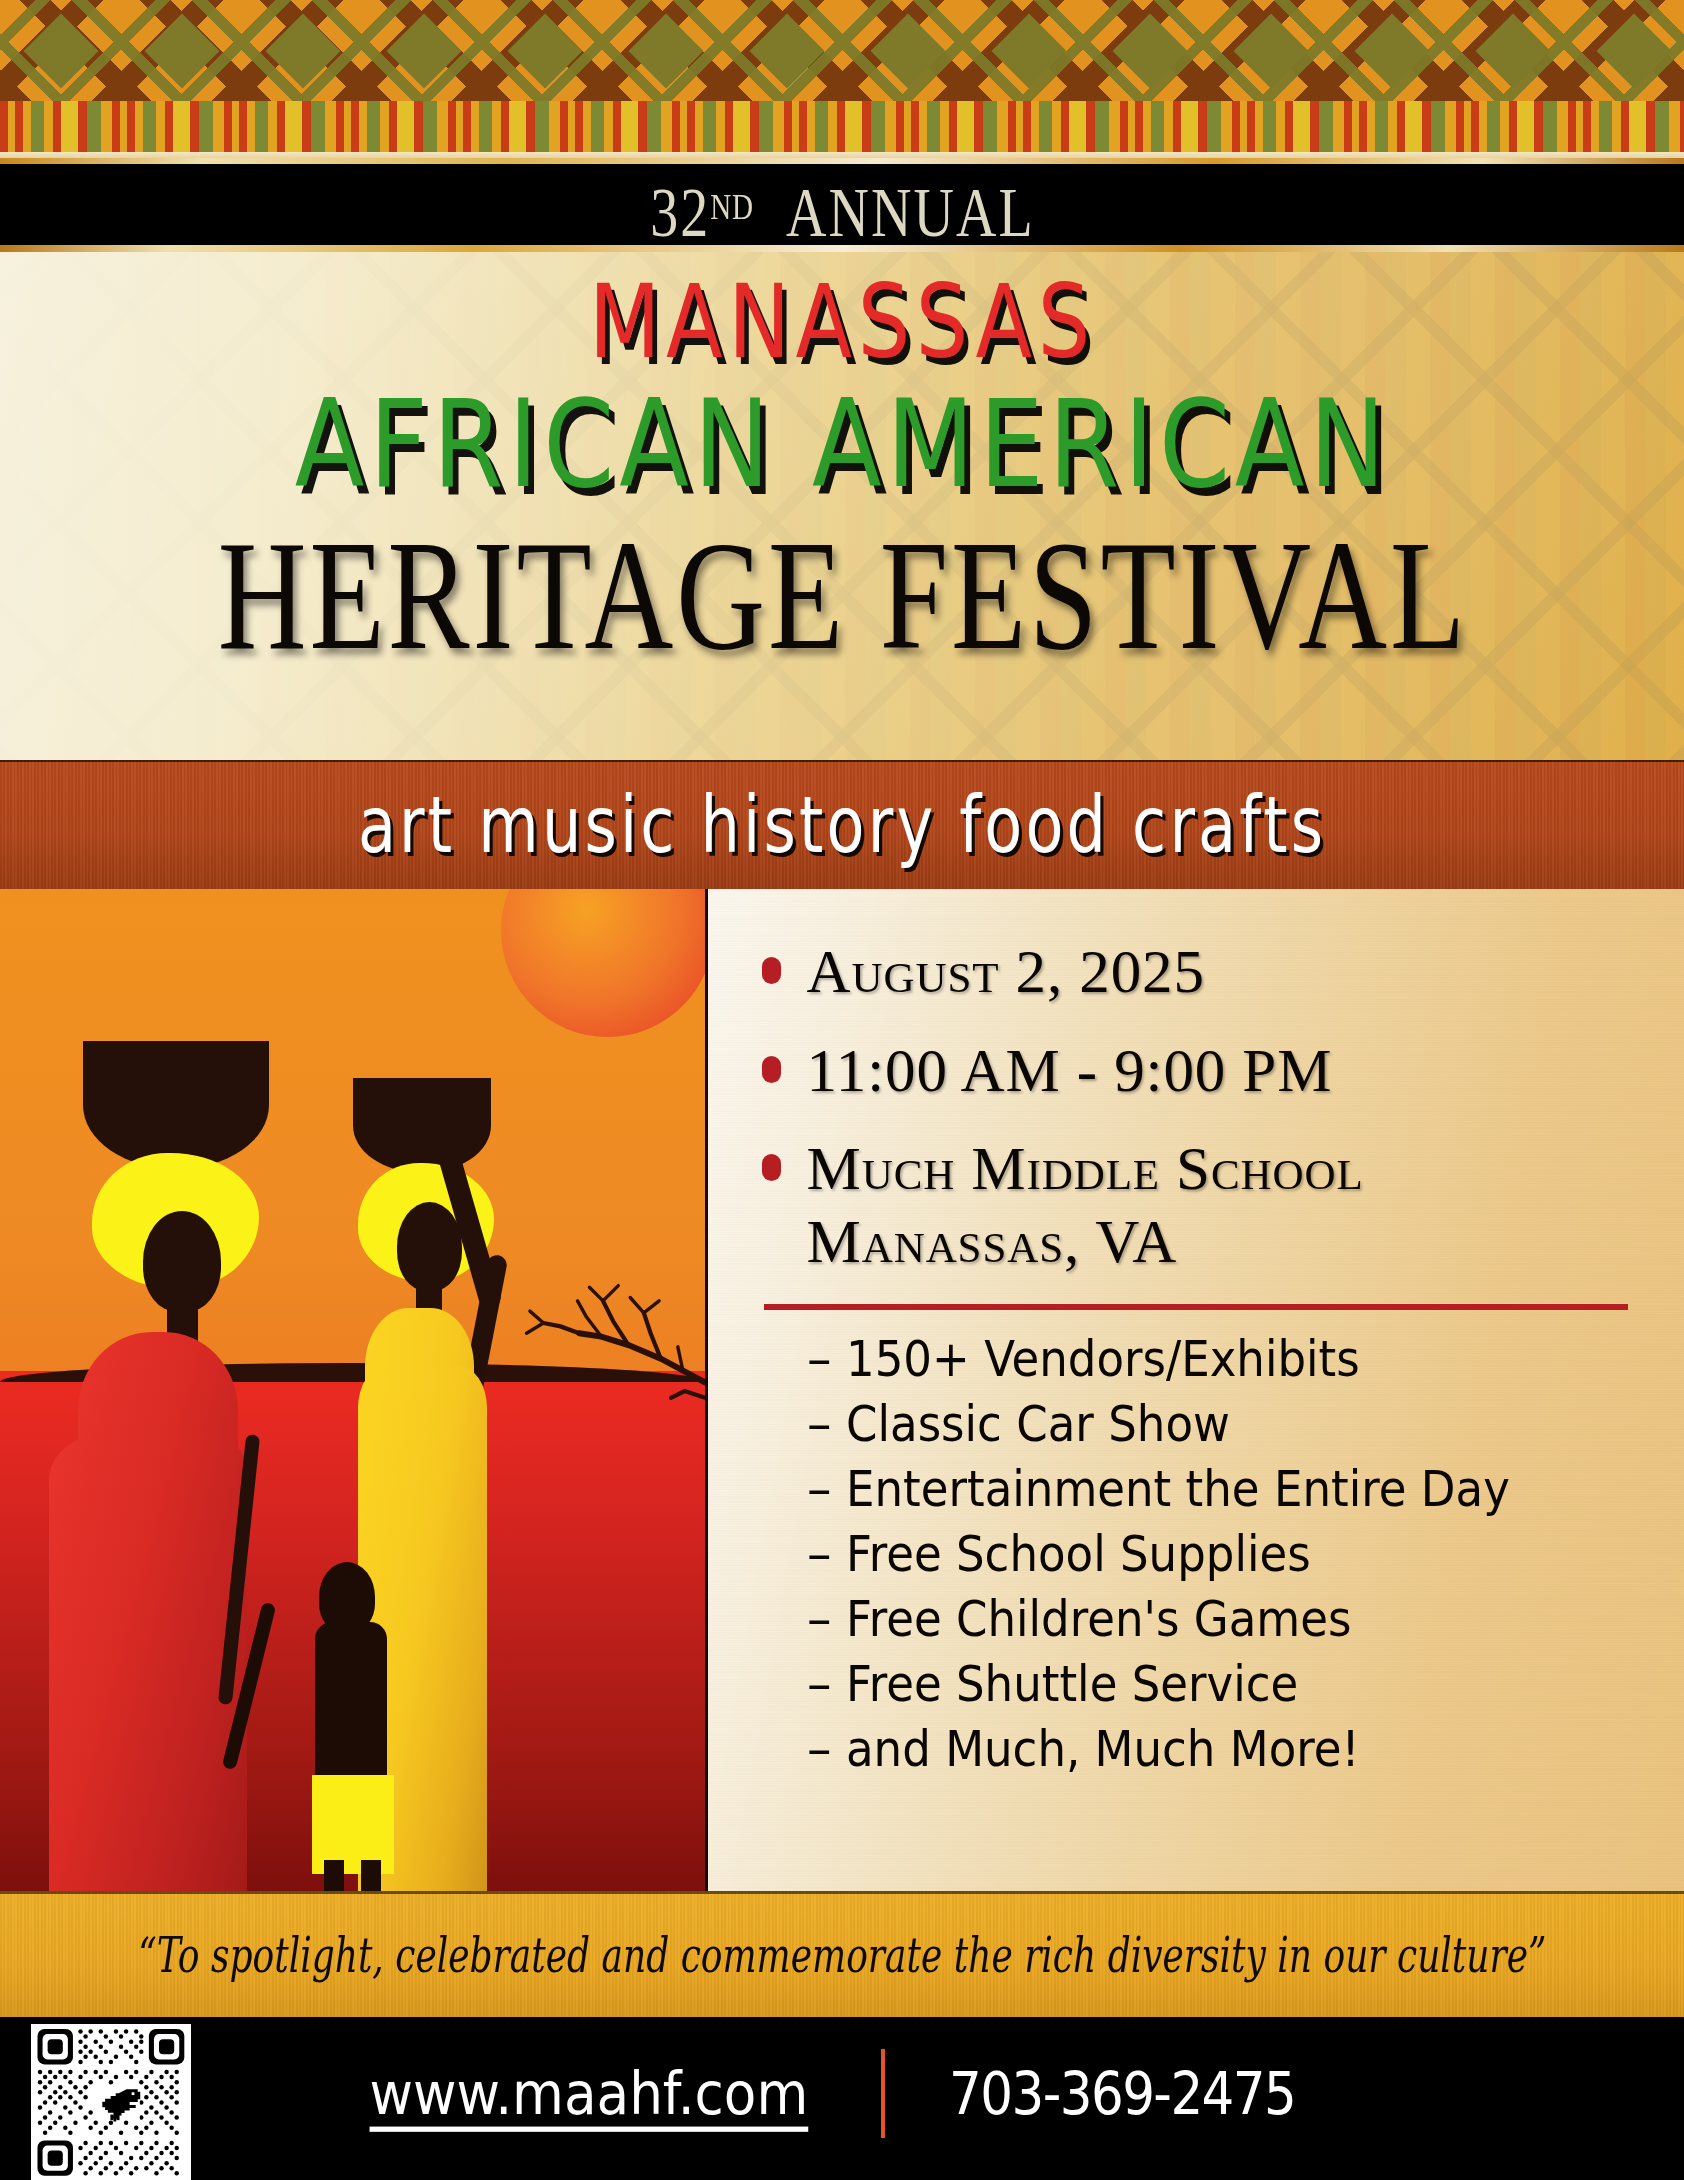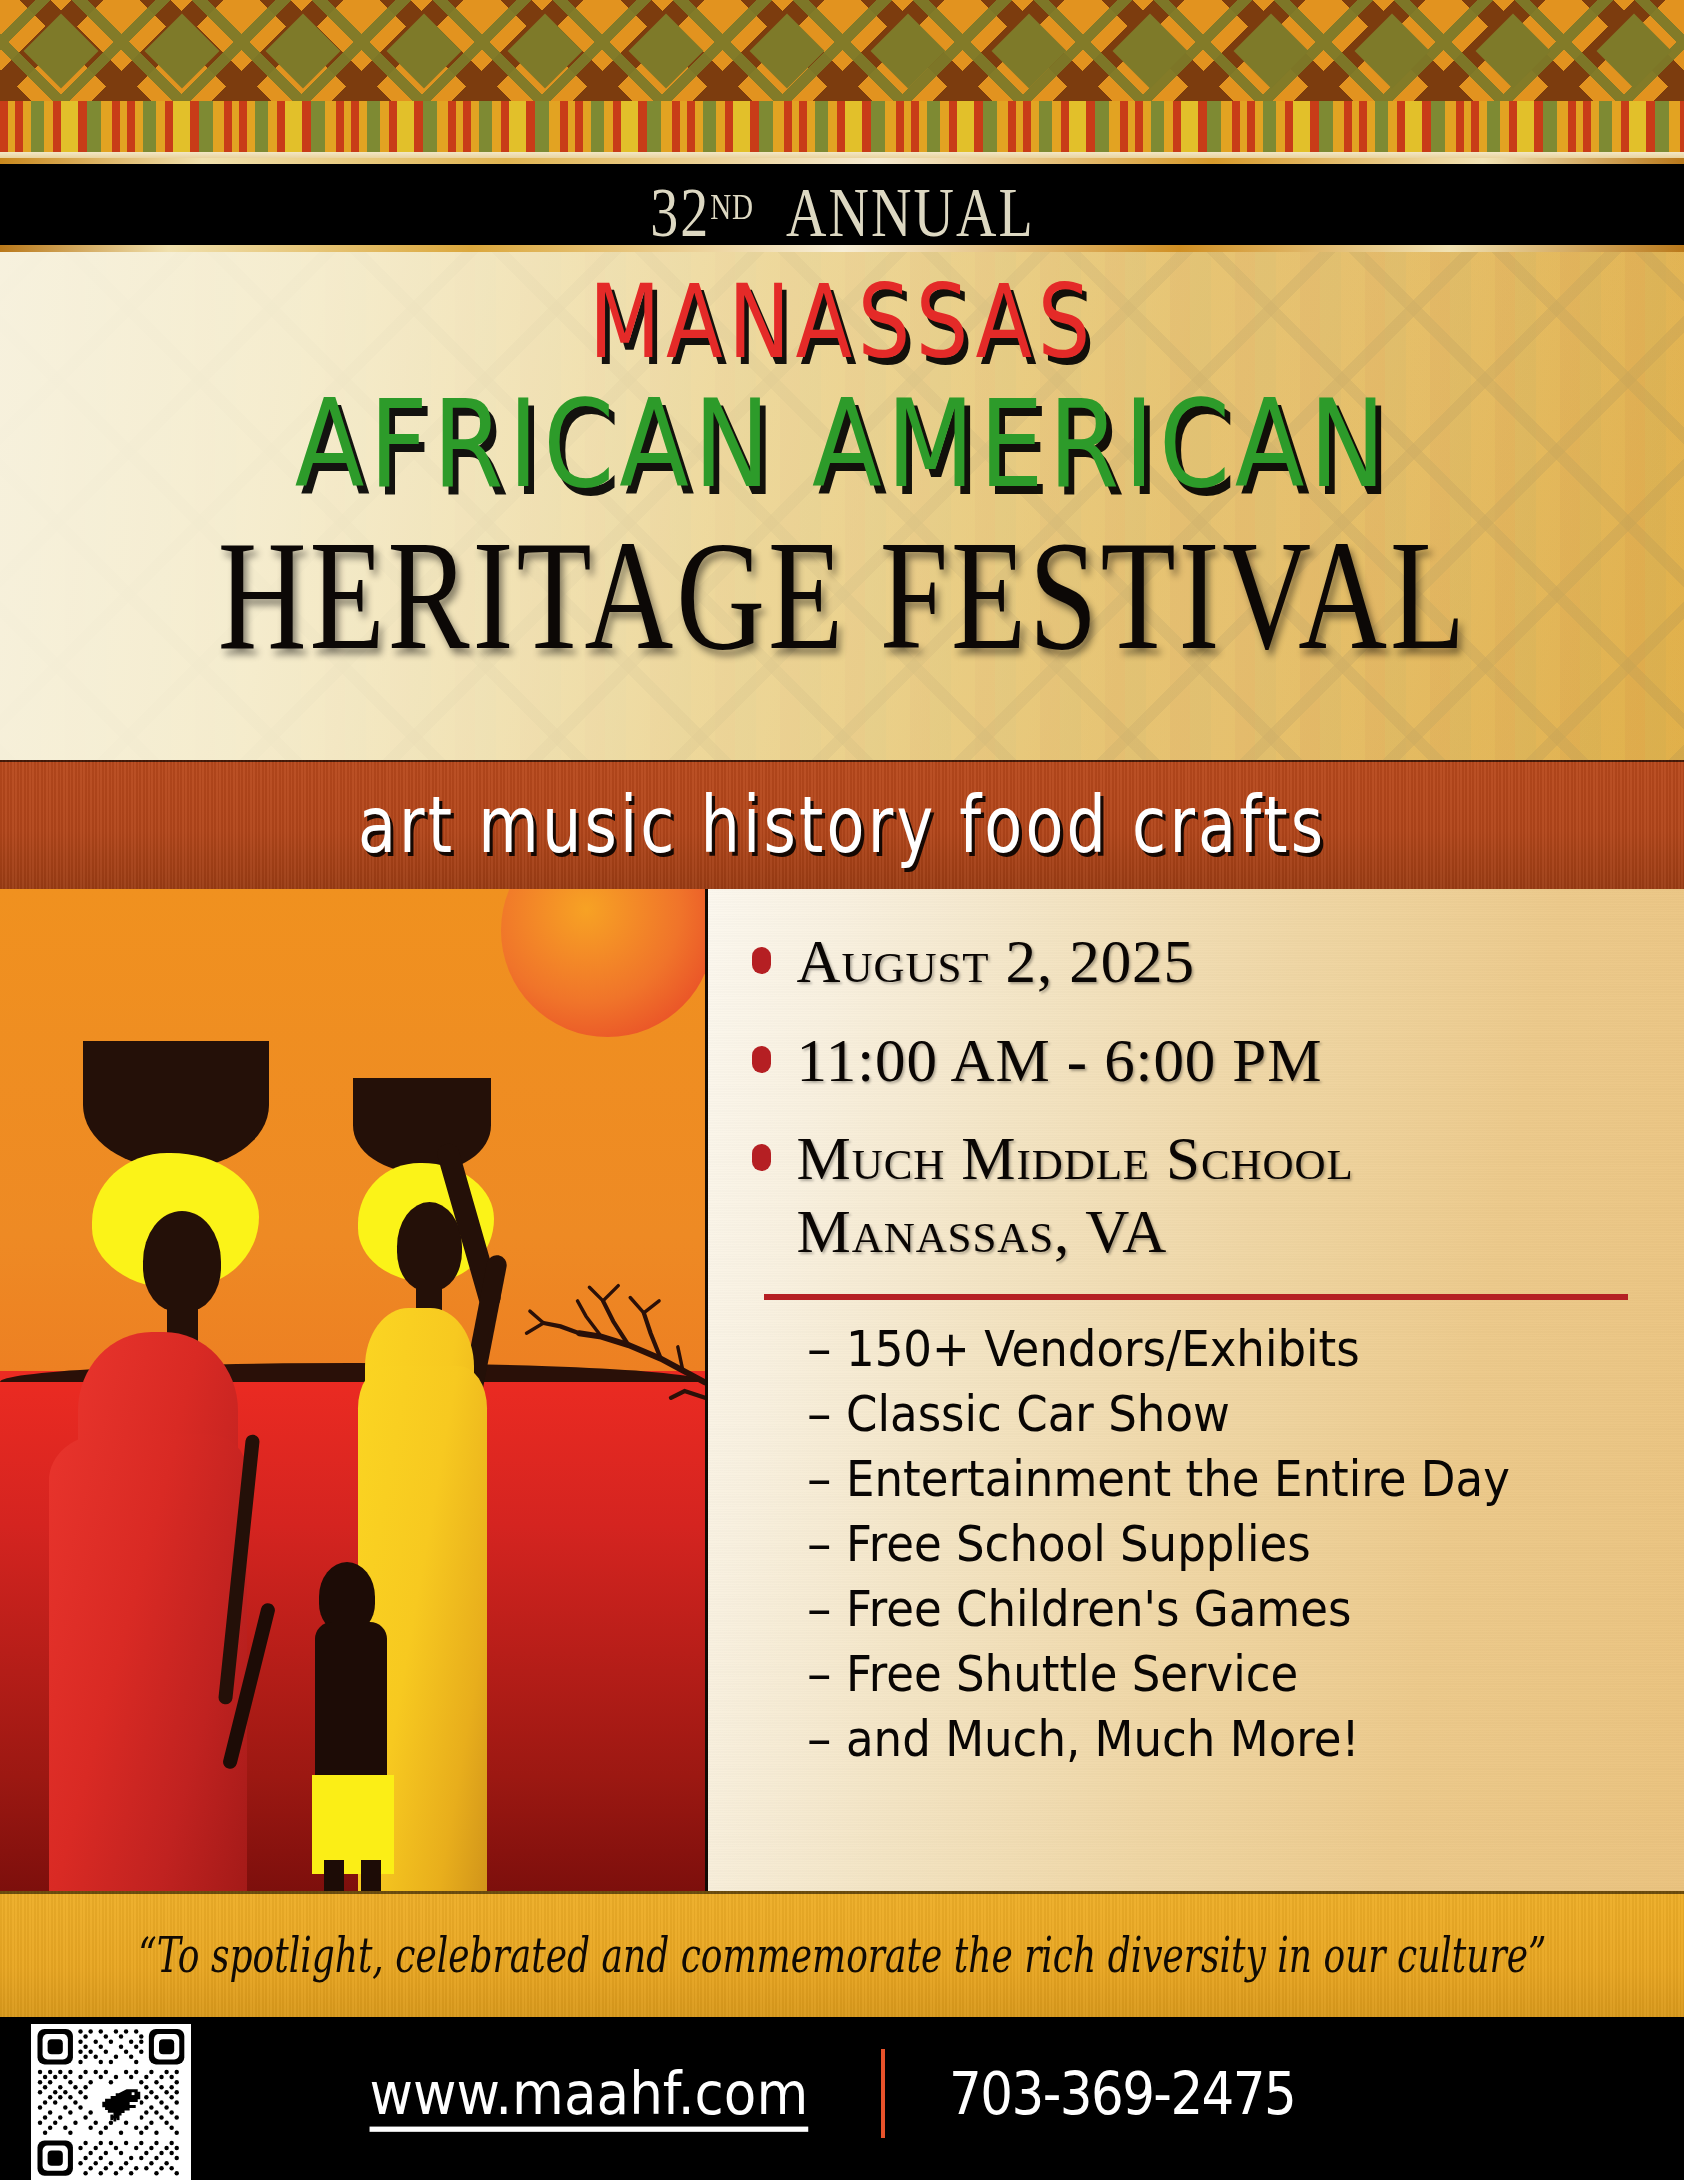--- a/index.html
+++ b/index.html
@@ -358,21 +358,21 @@
         rgba(0,0,0,0.012) 0px, rgba(0,0,0,0.012) 0.9px,
         rgba(255,255,255,0.012) 0.9px, rgba(255,255,255,0.012) 1.7px),
       linear-gradient(100deg,
         #fbf7ee 0%, #f8f0df 12%, #f3e4c3 30%,
         #efd6a4 52%, #ecc98b 74%, #eac27e 100%);
     border-left: 3.4px solid #120a04;
     box-sizing: border-box;
     padding: 36px 25.6px 0 44px;
   }
 
-  .detail-list { list-style: none; margin: 0; padding: 0; }
+  .detail-list { list-style: none; margin: 10px; padding: 0; }
   .detail-item {
     display: flex;
     align-items: flex-start;
     margin-bottom: 25.6px;
   }
   .bullet-diamond {
     flex: 0 0 auto;
     width: 19px; height: 27px;
     background: #b51f23;
     border-radius: 50% / 34%;
@@ -638,21 +638,21 @@
 
     <div class="details">
 
       <ul class="detail-list">
         <li class="detail-item">
           <span class="bullet-diamond"></span>
           <span class="detail-text">August  2, 2025</span>
         </li>
         <li class="detail-item">
           <span class="bullet-diamond"></span>
-          <span class="detail-text">11:00 AM - 6:00 PM</span>
+          <span class="detail-text">11:00 AM - 9:00 PM</span>
         </li>
         <li class="detail-item">
           <span class="bullet-diamond"></span>
           <span class="detail-text">
             <span>Much Middle School</span>
             <span class="l3">Manassas, VA</span>
           </span>
         </li>
       </ul>
 

